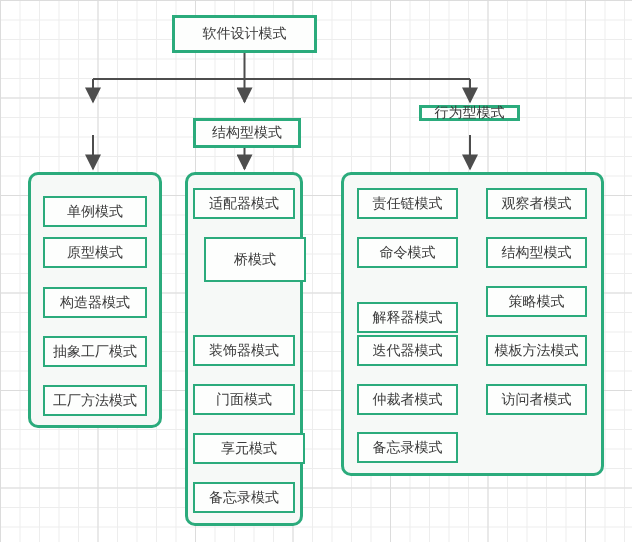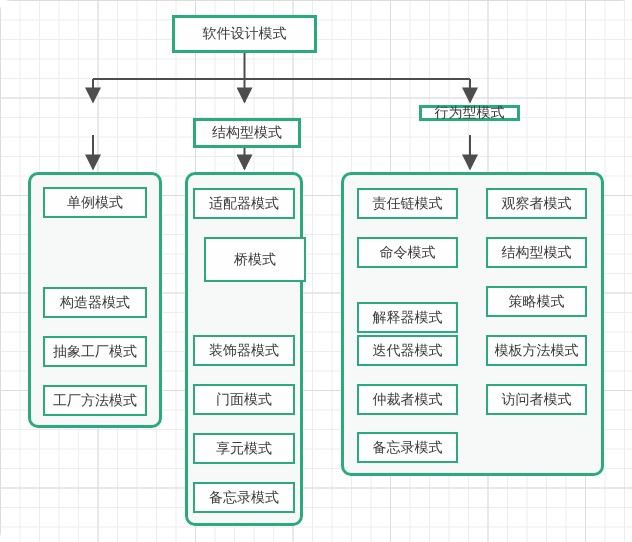--- a/index.html
+++ b/index.html
@@ -9,21 +9,20 @@
   }
   .canvas{
     position:relative;width:632px;height:542px;
     background-color:#ffffff;
     background-image:
       linear-gradient(to right, #dcdcdc 1px, transparent 1px),
       linear-gradient(to bottom, #dcdcdc 1px, transparent 1px),
       linear-gradient(to right, #ededed 1px, transparent 1px),
       linear-gradient(to bottom, #ededed 1px, transparent 1px);
     background-size:97.5px 97.5px,97.5px 97.5px,19.5px 19.5px,19.5px 19.5px;
-    border-radius:10px;
   }
   .connectors{position:absolute;left:0;top:0;width:632px;height:542px;pointer-events:none;}
   .node{
     position:absolute;box-sizing:border-box;
     display:flex;align-items:center;justify-content:center;
     background:#fdfefd;border:2px solid #2bab7c;
     color:#3b3b3b;font-size:14px;white-space:nowrap;
   }
   .lvl{border-width:3px;}
   .grp{
@@ -56,30 +55,31 @@
 
   <div class="grp" style="left:28px;top:172px;width:134px;height:256px"></div>
   <div class="grp" style="left:185px;top:172px;width:118px;height:354px"></div>
   <div class="grp" style="left:341px;top:172px;width:263px;height:304px"></div>
 
   <div class="node lvl" style="left:172px;top:15px;width:145px;height:38px">软件设计模式</div>
 
   <div class="node lvl" style="left:193px;top:118px;width:108px;height:30px">结构型模式</div>
   <div class="node lvl" style="left:419px;top:105px;width:101px;height:16px">行为型模式</div>
 
-  <div class="node" style="left:43px;top:187px;width:104px;height:31px">单例模式</div>
+  <div class="node" style="left:43px;top:196px;width:104px;height:31px">单例模式</div>
+  <div class="node" style="left:43px;top:237px;width:104px;height:31px">原型模式</div>
   <div class="node" style="left:43px;top:287px;width:104px;height:31px">构造器模式</div>
   <div class="node" style="left:43px;top:336px;width:104px;height:31px">抽象工厂模式</div>
   <div class="node" style="left:43px;top:385px;width:104px;height:31px">工厂方法模式</div>
 
   <div class="node" style="left:193px;top:188px;width:102px;height:31px">适配器模式</div>
   <div class="node" style="left:204px;top:237px;width:102px;height:45px">桥模式</div>
   <div class="node" style="left:193px;top:335px;width:102px;height:31px">装饰器模式</div>
   <div class="node" style="left:193px;top:384px;width:102px;height:31px">门面模式</div>
-  <div class="node" style="left:193px;top:433px;width:102px;height:31px">享元模式</div>
+  <div class="node" style="left:193px;top:433px;width:112px;height:31px">享元模式</div>
   <div class="node" style="left:193px;top:482px;width:102px;height:31px">备忘录模式</div>
 
   <div class="node" style="left:357px;top:188px;width:101px;height:31px">责任链模式</div>
   <div class="node" style="left:357px;top:237px;width:101px;height:31px">命令模式</div>
   <div class="node" style="left:357px;top:302px;width:101px;height:31px">解释器模式</div>
   <div class="node" style="left:357px;top:335px;width:101px;height:31px">迭代器模式</div>
   <div class="node" style="left:357px;top:384px;width:101px;height:31px">仲裁者模式</div>
   <div class="node" style="left:357px;top:432px;width:101px;height:31px">备忘录模式</div>
 
   <div class="node" style="left:486px;top:188px;width:101px;height:31px">观察者模式</div>

